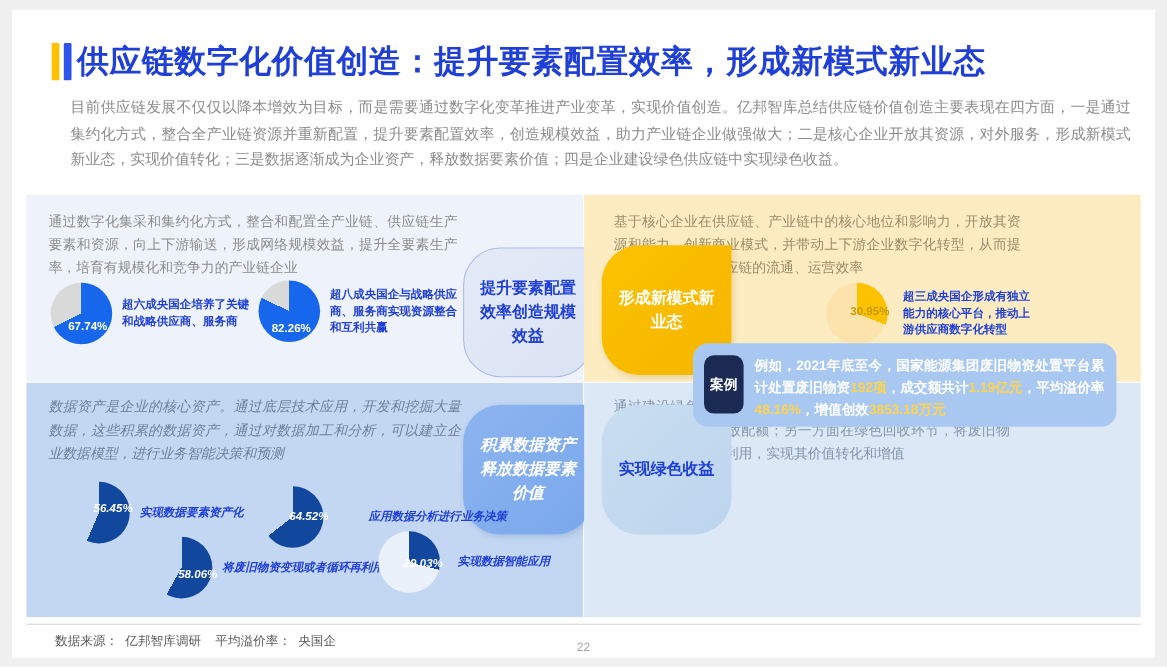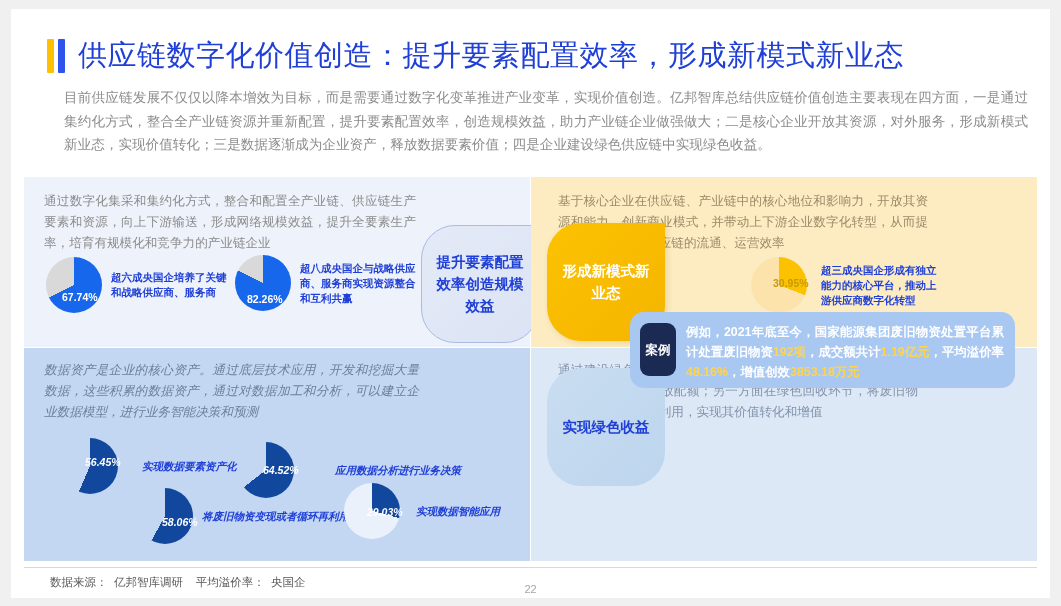--- a/index.html
+++ b/index.html
@@ -14,22 +14,22 @@
     width:1039px;height:589px;
     background:#ffffff;
     overflow:hidden;
   }
 
   
   .title-row{position:absolute;left:36px;top:25px;height:44px;display:flex;align-items:center;}
   .bar-y{width:7px;height:34px;background:#ffc000;border-radius:1px;}
   .bar-b{width:7px;height:34px;background:#2f54eb;border-radius:1px;margin-left:4px;}
   .title-text{
-    margin-left:13px;
-    font-size:29px;font-weight:normal;color:#1f3fd6;
+    margin-left:5px;
+    font-size:29px;font-weight:bold;color:#1f3fd6;
     letter-spacing:.5px;white-space:nowrap;
   }
 
   
   .intro{
     position:absolute;left:53px;top:77px;width:964px;
     font-size:13.6px;line-height:23.5px;color:#8c8c8c;
     text-align:justify;
   }
 
@@ -164,21 +164,22 @@
           <span class="pie-val" style="left:22px;top:20px;color:#c79a08;">30.95%</span>
         </div>
         <div class="pie-lab" style="margin-left:14px;">超三成央国企形成有独立
 能力的核心平台，推动上
 游供应商数字化转型</div>
       </div>
     </div>
 
     <div class="q q3">
       <div class="qtext">数据资产是企业的核心资产。通过底层技术应用，开发和挖掘大量数据，这些积累的数据资产，通过对数据加工和分析，可以建立企业数据模型，进行业务智能决策和预测</div>
-      <div class="pie-item" style="left:38px;top:90px;gap:15px;">
+      <div class="badge badge-3">积累数据资产释放数据要素价值</div>
+      <div class="pie-item" style="left:38px;top:90px;">
         <div class="pie" style="width:56px;height:56px;background:conic-gradient(#12479e 0% 56.45%, #c3d7f2 56.45% 100%);">
           <span class="pie-val" style="left:23px;top:18px;">56.45%</span>
         </div>
         <div class="pie-lab">实现数据要素资产化</div>
       </div>
       <div class="pie-item" style="left:214px;top:94px;gap:32px;">
         <div class="pie" style="width:56px;height:56px;background:conic-gradient(#12479e 0% 64.52%, #c3d7f2 64.52% 100%);">
           <span class="pie-val" style="left:25px;top:22px;">64.52%</span>
         </div>
         <div class="pie-lab">应用数据分析进行业务决策</div>

